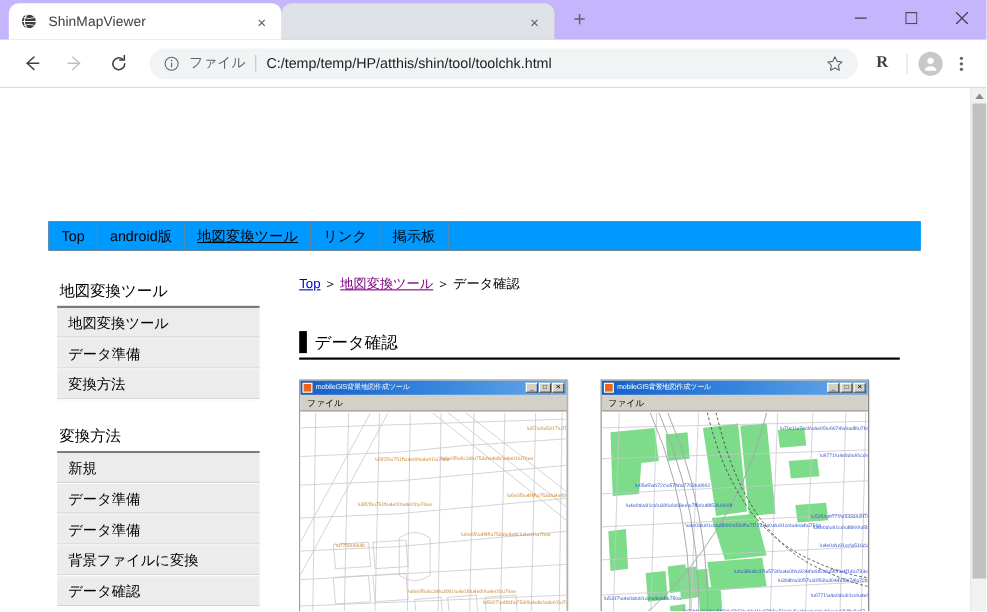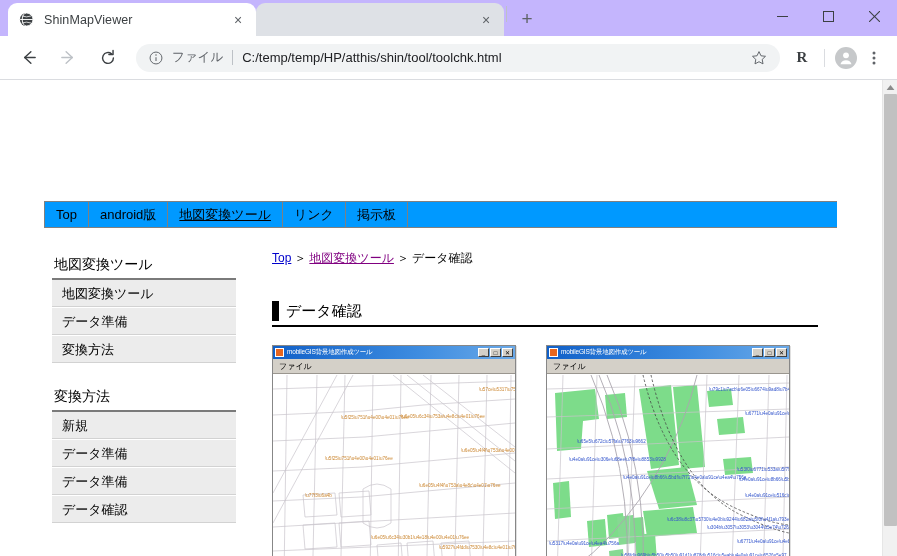--- a/index.html
+++ b/index.html
@@ -481,20 +481,21 @@
             <div class="side-item">変換方法</div>
           </div>
         </div>
 
         <div class="side-group">
           <div class="side-title">変換方法</div>
           <div class="side-list">
             <div class="side-item">新規</div>
             <div class="side-item">データ準備</div>
             <div class="side-item">データ準備</div>
+            <div class="side-item">背景ファイルに変換</div>
             <div class="side-item">データ確認</div>
 
           </div>
         </div>
 
       </div>
 
       <div class="content">
 
         <div class="breadcrumb">

